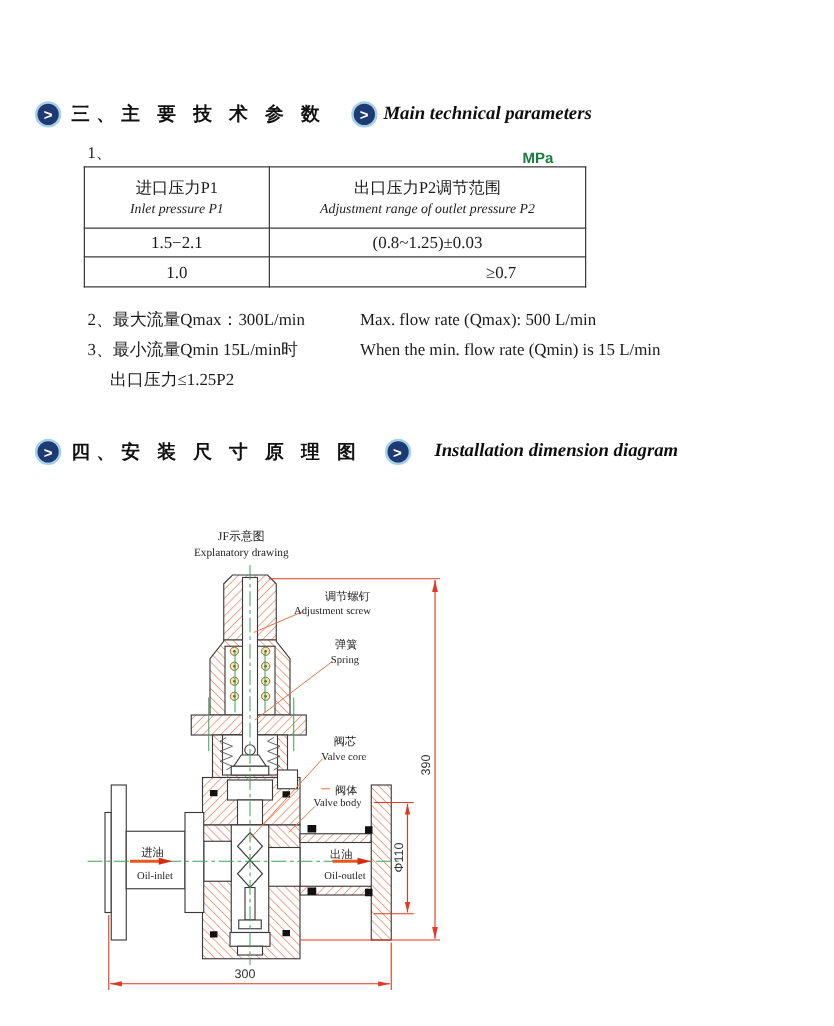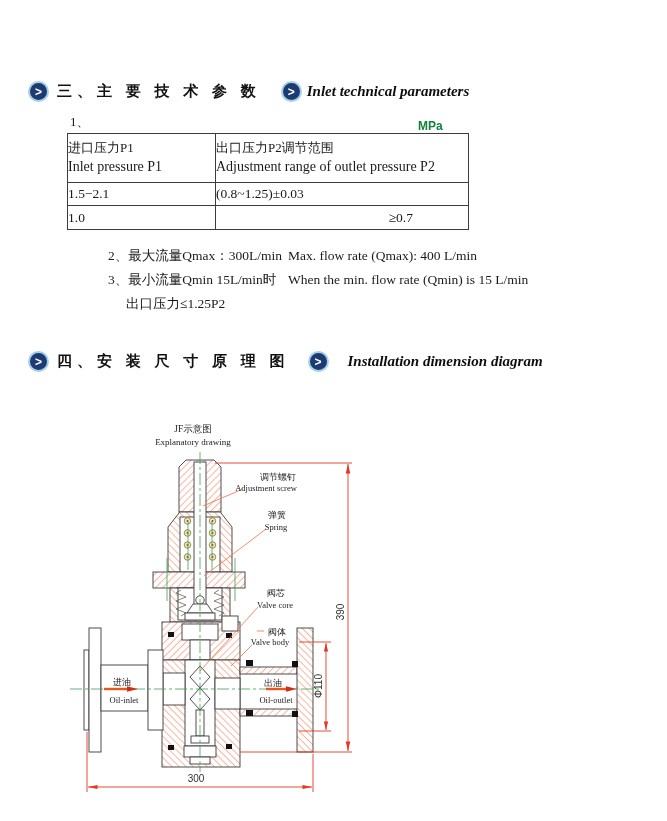--- a/index.html
+++ b/index.html
@@ -19,42 +19,42 @@
     font-size:15px;font-weight:600;letter-spacing:5px;white-space:nowrap;color:#111;
   }
   .en-title{
     font-size:15px;font-weight:700;font-style:italic;white-space:nowrap;color:#0d0d0d;
   }
   .small-label{font-size:13px;}
   .mpa{font-family:"Liberation Sans",sans-serif;font-weight:700;font-size:12px;color:#15803d;}
   
   table.params{border-collapse:collapse;table-layout:fixed;width:401px;background:#fff;}
   table.params td,table.params th{
-    border:1.2px solid #3c3c3c;text-align:left;vertical-align:middle;
+    border:1.2px solid #3c3c3c;text-align:center;vertical-align:middle;
     font-weight:normal;padding:0;
   }
   .th-cn{font-size:13px;line-height:1.45;}
-  .th-en{font-size:14px;line-height:1.3;}
+  .th-en{font-size:11px;line-height:1.3;font-style:italic;}
   .cell-val{font-size:13.5px;}
   
-  .item-cn{font-size:13.5px;white-space:nowrap;margin-left:38px;}
+  .item-cn{font-size:13.5px;white-space:nowrap;}
   .item-en{font-size:13.5px;white-space:nowrap;}
   svg text{font-family:"Liberation Serif",serif;}
   .dim-text{font-family:"Liberation Sans",sans-serif;fill:#333;}
 </style>
 </head>
 <body>
 
 <div class="page">
 
   <div class="abs" style="left:28px;top:81px;display:flex;align-items:center;">
     <span class="bullet-icon">&gt;</span>
     <span class="cn-title" style="margin-left:8px;">三、主 要 技 术 参 数</span>
     <span class="bullet-icon" style="margin-left:20px;">&gt;</span>
-    <span class="en-title" style="margin-left:5px;">Inlet technical parameters</span>
+    <span class="en-title" style="margin-left:5px;">Main technical parameters</span>
   </div>
 
   <div class="abs small-label" style="left:70px;top:113px;">1、</div>
   <div class="abs mpa" style="left:418px;top:119px;">MPa</div>
 
   <table class="params abs" style="left:67px;top:133px;">
     <colgroup>
         <col style="width:148px">
         <col style="width:253px">
       </colgroup>
@@ -74,21 +74,21 @@
       <td class="cell-val">(0.8~1.25)±0.03</td>
     </tr>
     <tr style="height:24px;">
       <td class="cell-val">1.0</td>
       <td class="cell-val" style="text-align:right;padding-right:55px;">≥0.7</td>
     </tr>
   </tbody>
     </table>
 
   <div class="abs item-cn" style="left:70px;top:247px;">2、最大流量Qmax：300L/min</div>
-  <div class="abs item-en" style="left:288px;top:248px;">Max. flow rate (Qmax): 400 L/min</div>
+  <div class="abs item-en" style="left:288px;top:248px;">Max. flow rate (Qmax): 500 L/min</div>
   <div class="abs item-cn" style="left:70px;top:271px;">3、最小流量Qmin  15L/min时</div>
   <div class="abs item-en" style="left:288px;top:272px;">When the min. flow rate (Qmin) is 15 L/min</div>
   <div class="abs item-cn" style="left:88px;top:295px;">出口压力≤1.25P2</div>
 
   <div class="abs" style="left:28px;top:351px;display:flex;align-items:center;">
     <span class="bullet-icon">&gt;</span>
     <span class="cn-title" style="margin-left:8px;">四、安 装 尺 寸 原 理 图</span>
     <span class="bullet-icon" style="margin-left:18px;">&gt;</span>
     <span class="en-title" style="margin-left:19px;">Installation dimension diagram</span>
   </div>

